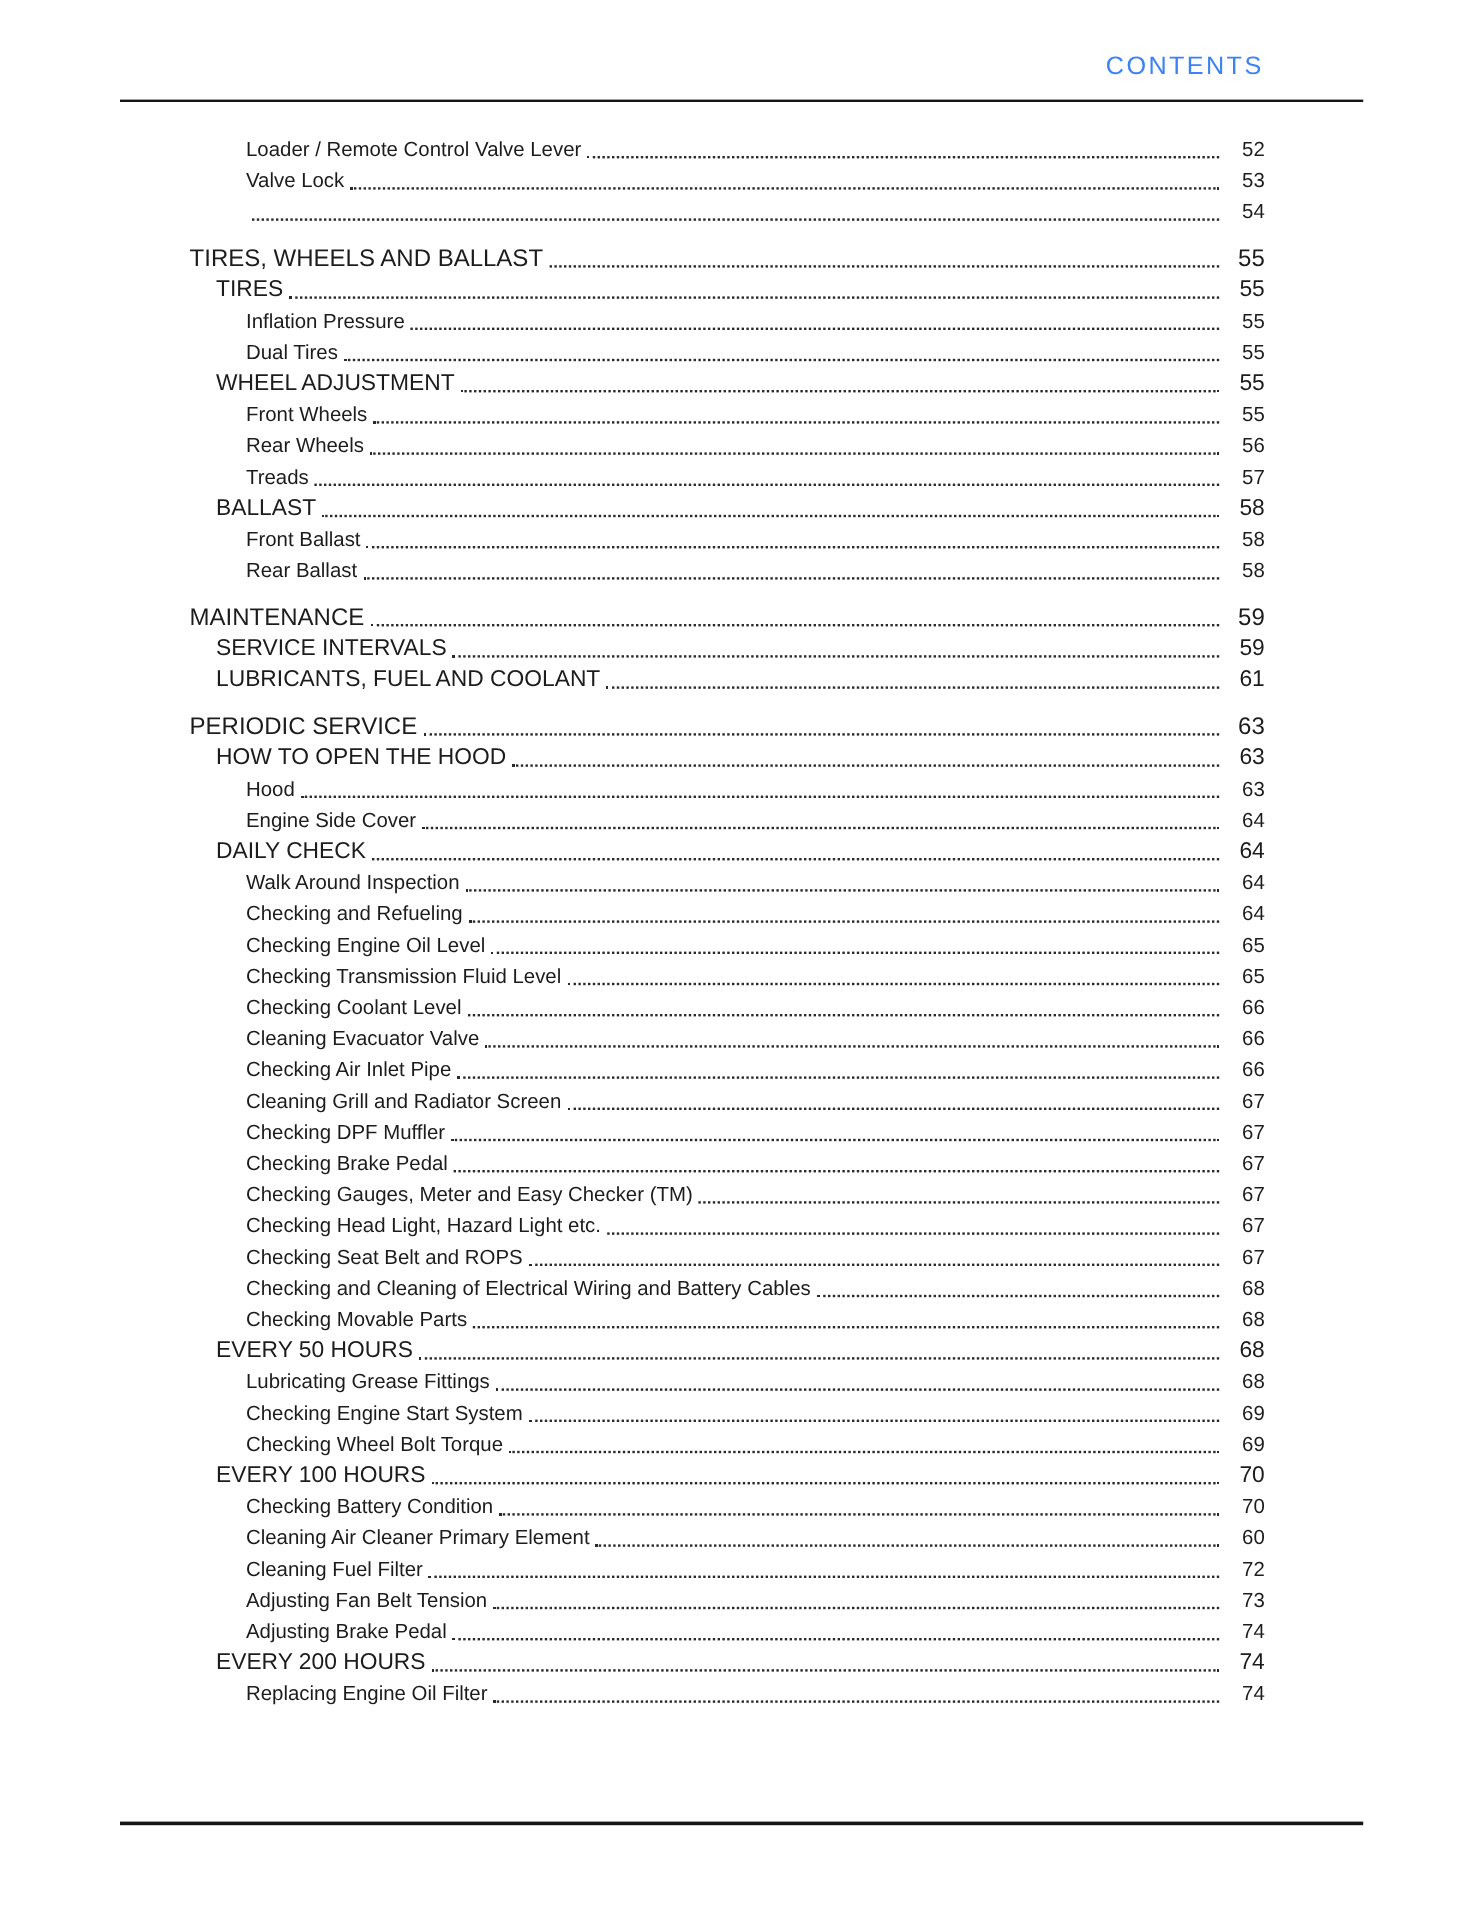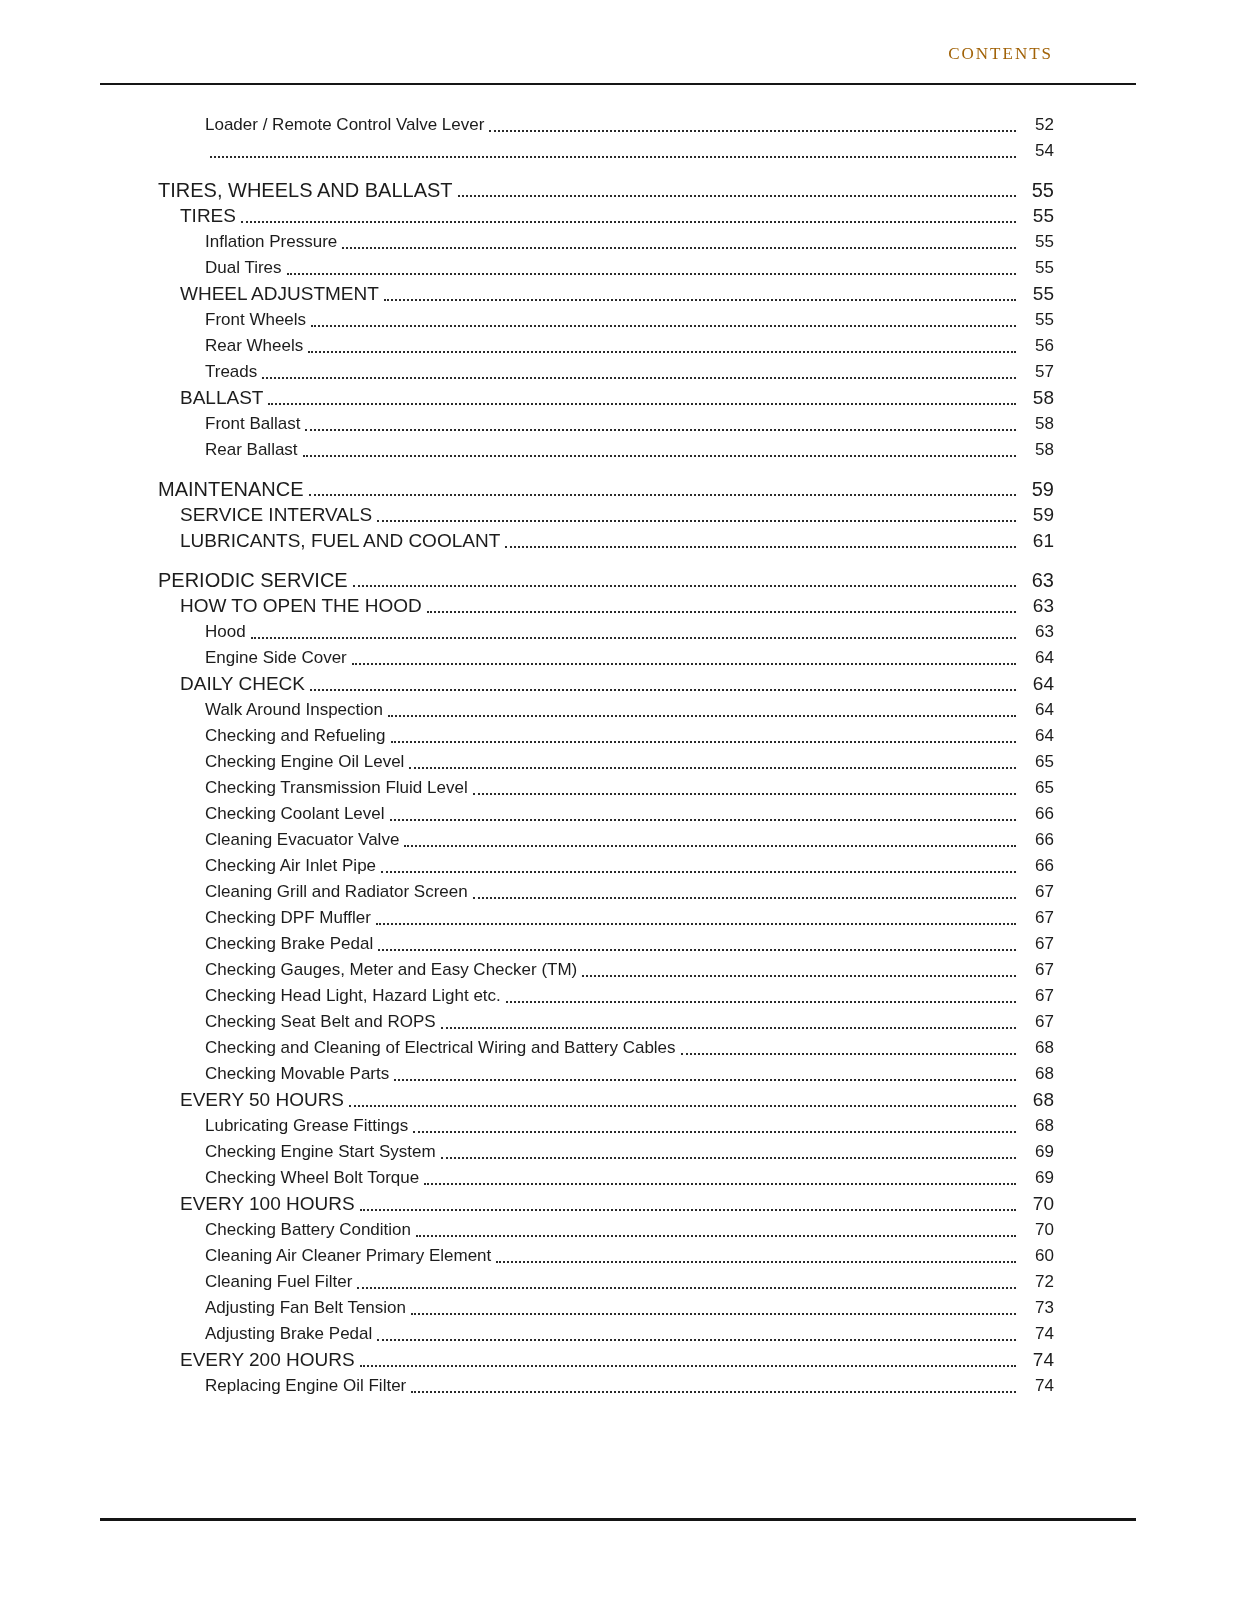--- a/index.html
+++ b/index.html
@@ -10,25 +10,24 @@
     height: 1600px;
     background: #ffffff;
     font-family: "Liberation Sans", sans-serif;
     color: #1c1c1c;
     overflow: hidden;
   }
   .contents-label {
     position: absolute;
     top: 44px;
     right: 183px;
-    font-size: 17px;
+    font-size: 21px;
     letter-spacing: 2px;
-    color: #a16207;
+    color: #3b82f6;
     font-weight: 400;
-    font-family: Liberation Serif, serif;
   }
   .rule {
     position: absolute;
     left: 100px;
     right: 100px;
     background: #151515;
   }
   .rule-top { top: 83px; height: 2px; }
   .rule-bottom { top: 1518px; height: 3px; }
 
@@ -68,20 +67,25 @@
   <div class="contents-label">CONTENTS</div>
   <div class="rule rule-top"></div>
 
   <div class="toc">
   <div class="toc-row level-3">
     <span class="toc-label">Loader / Remote Control Valve Lever</span>
     <span class="dot-leader"></span>
     <span class="toc-page">52</span>
   </div>
 
+  <div class="toc-row level-3">
+    <span class="toc-label">Valve Lock</span>
+    <span class="dot-leader"></span>
+    <span class="toc-page">53</span>
+  </div>
 
   <div class="toc-row level-3">
     <span class="dot-leader"></span>
     <span class="toc-page">54</span>
   </div>
 
   <div class="toc-row level-1">
     <span class="toc-label">TIRES, WHEELS AND BALLAST</span>
     <span class="dot-leader"></span>
     <span class="toc-page">55</span>

